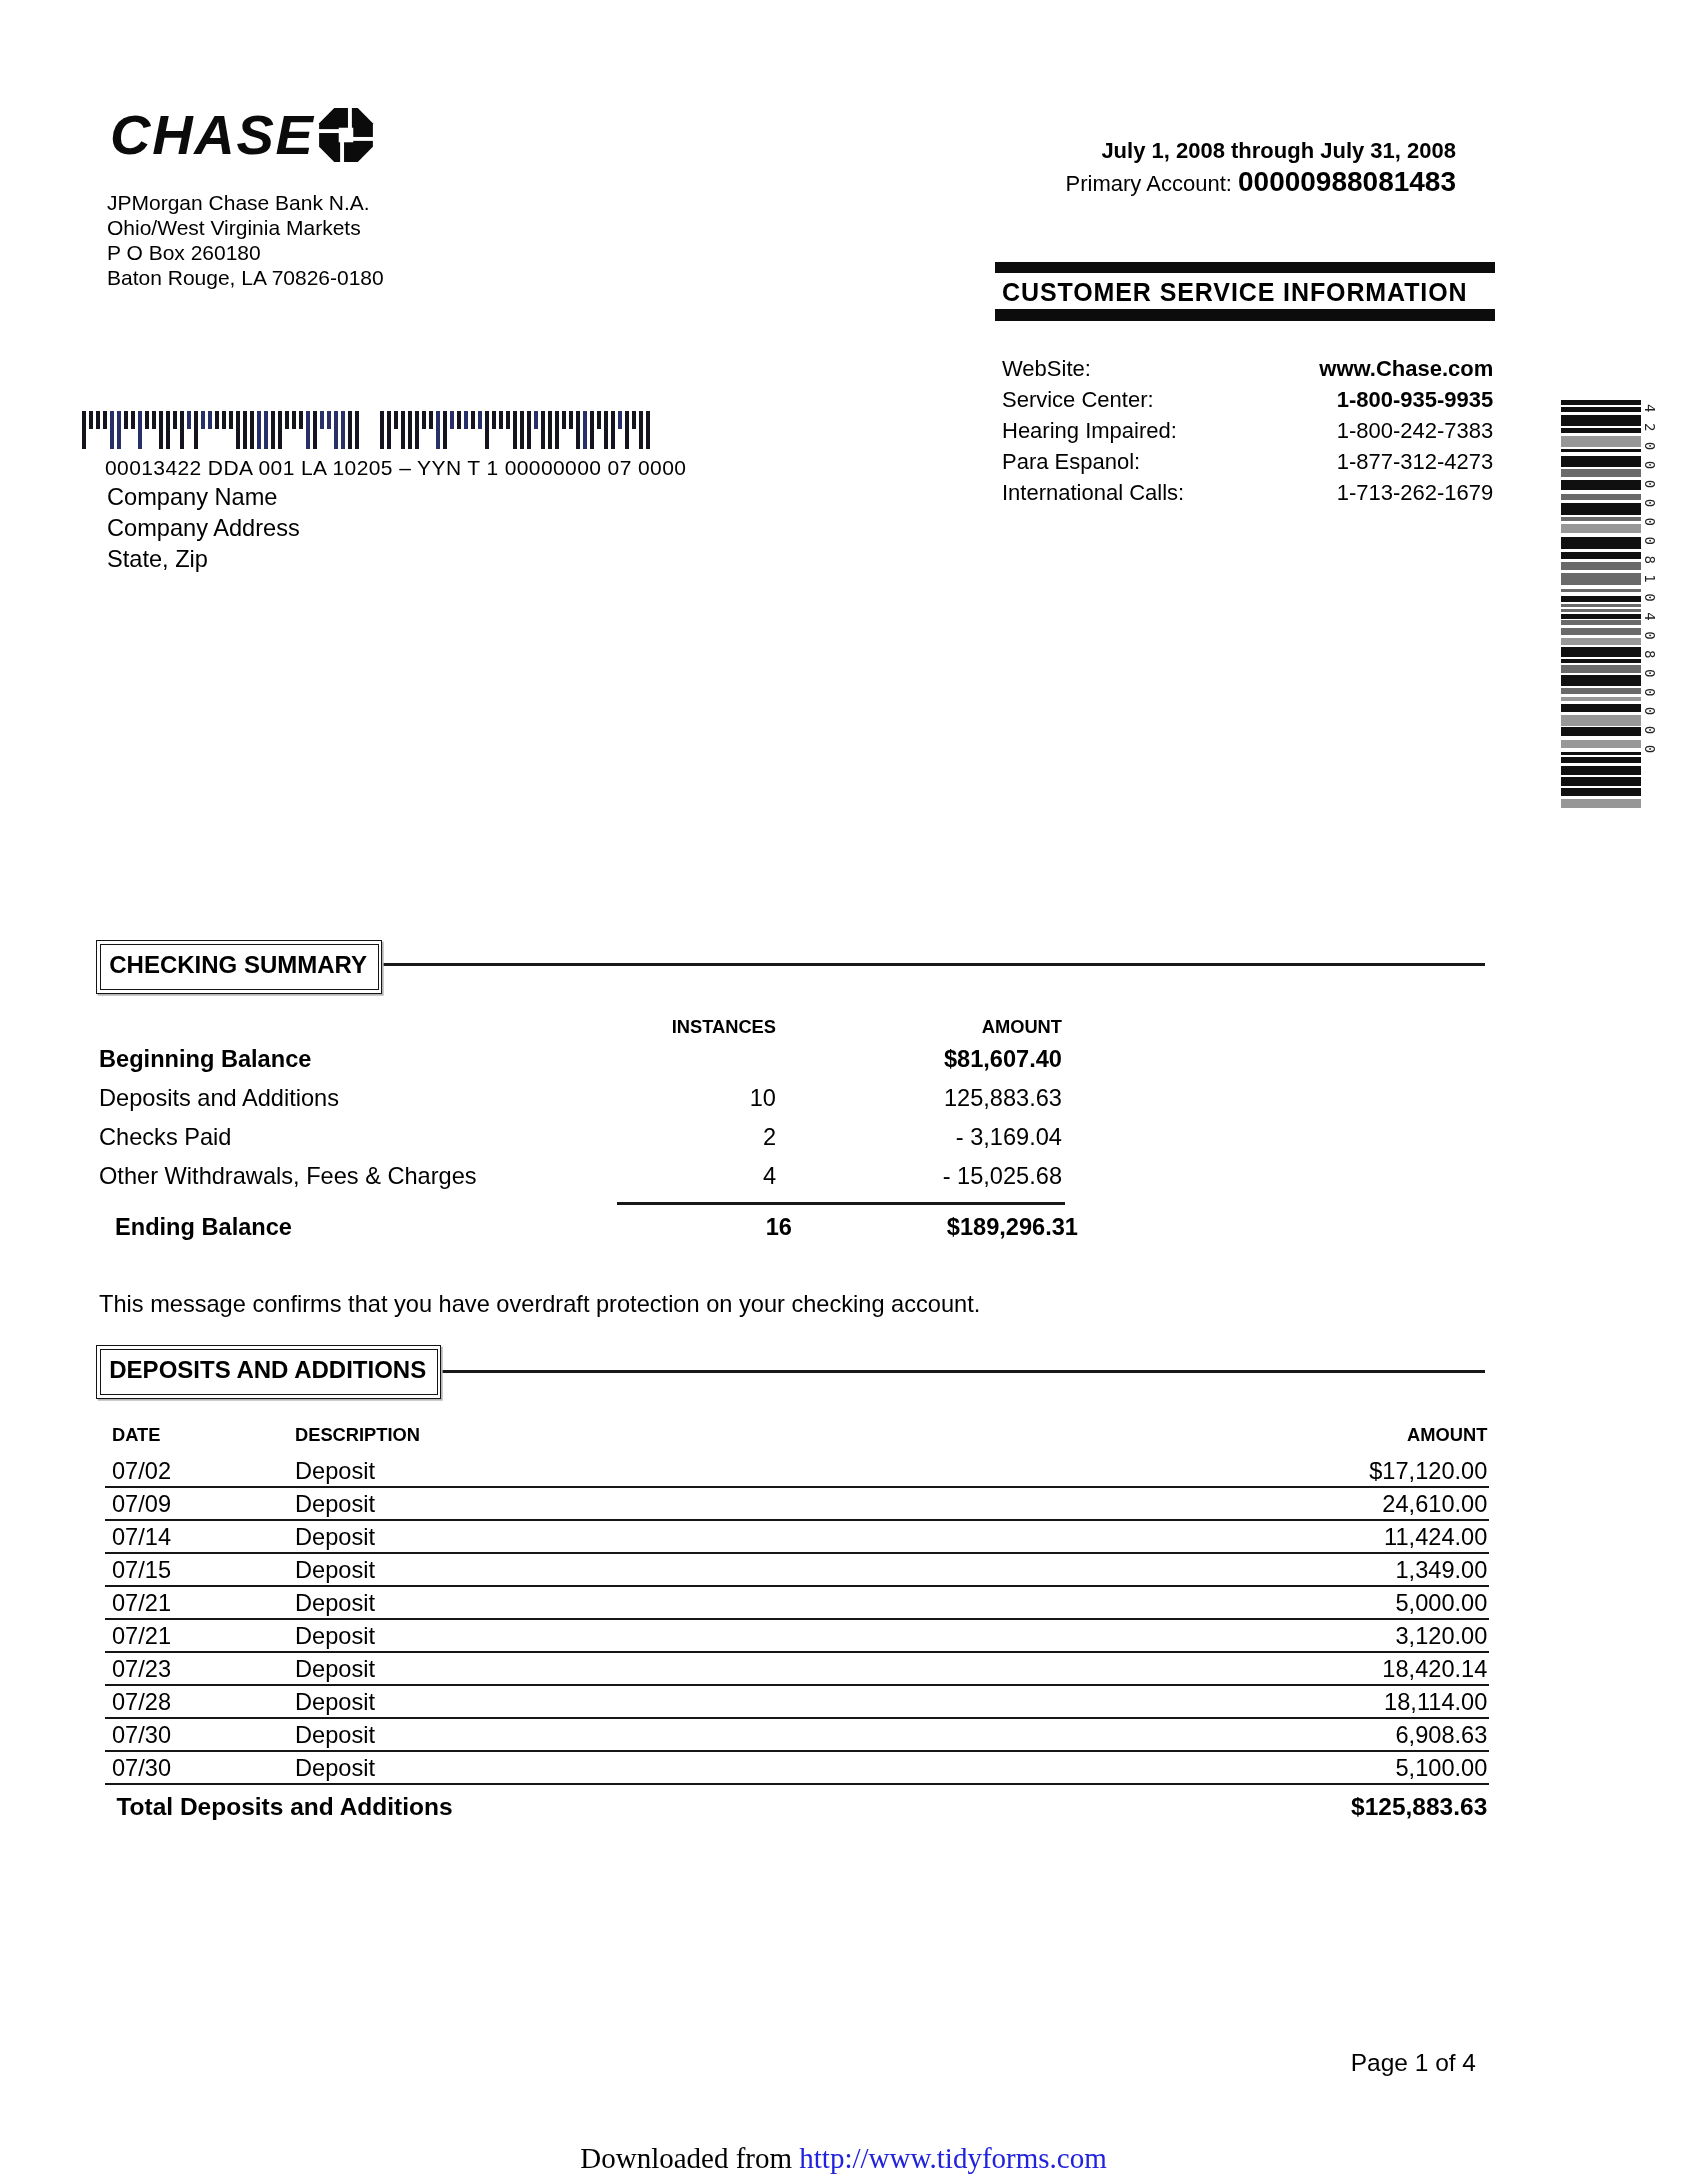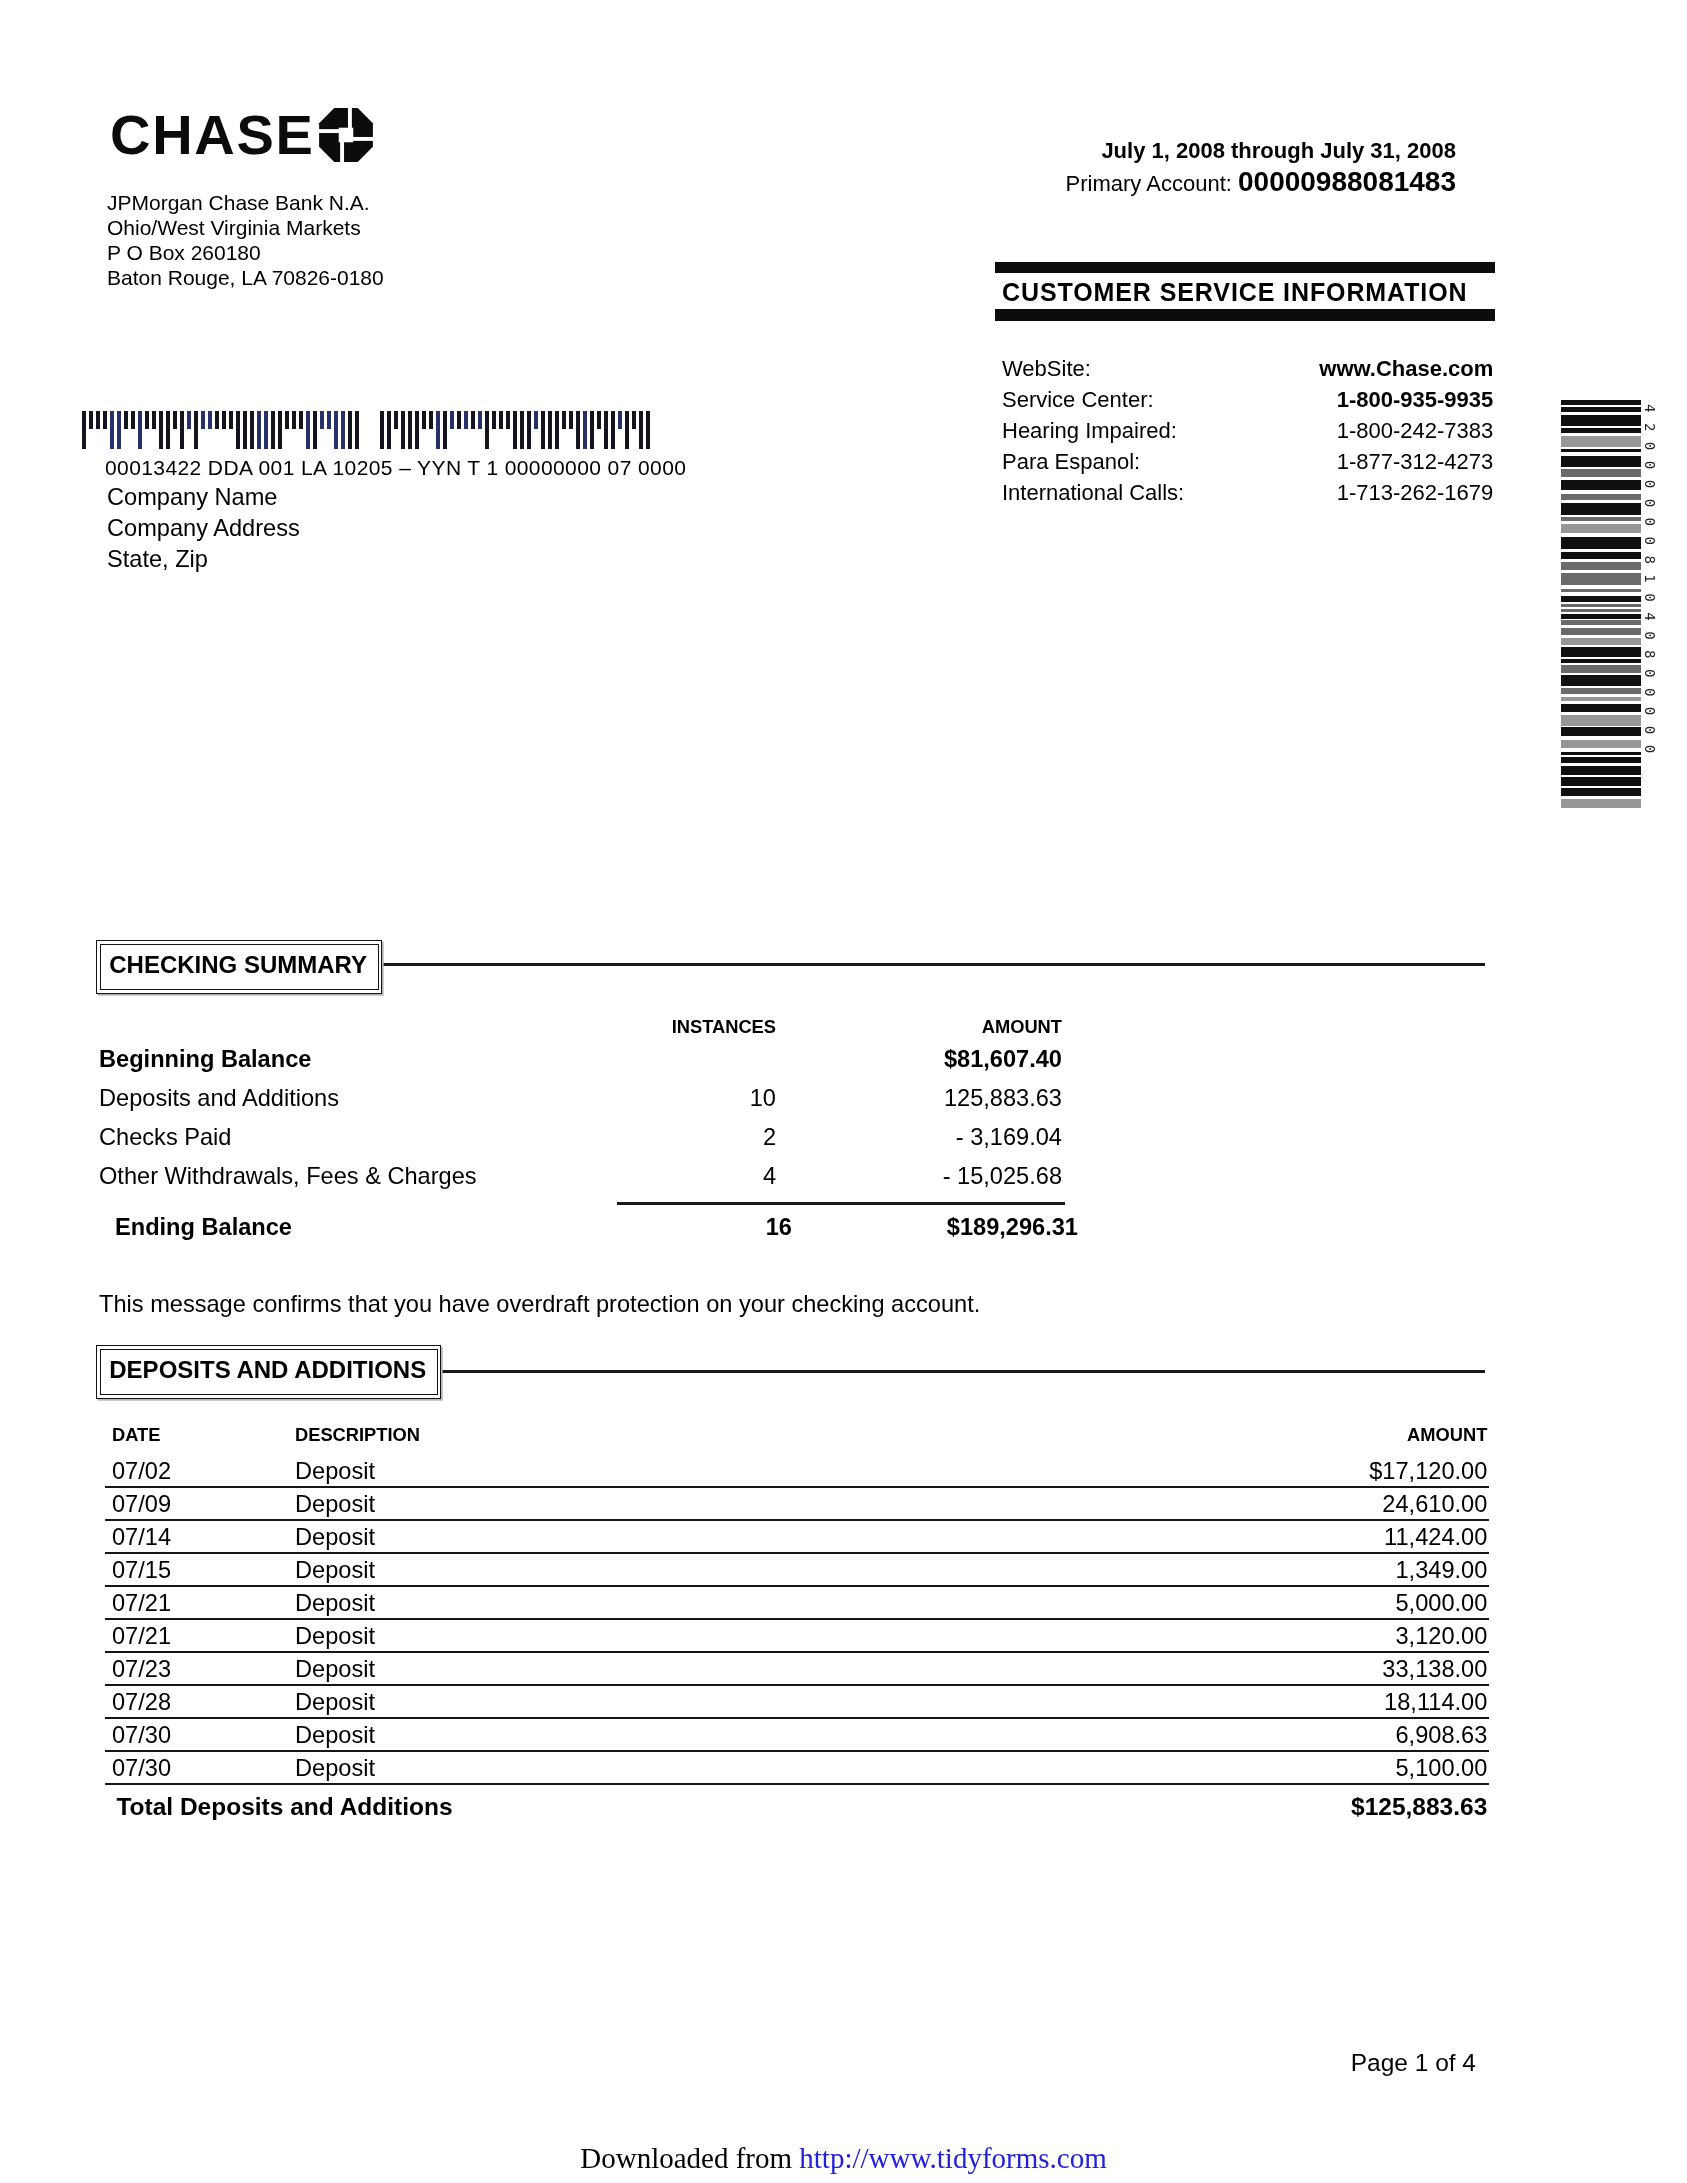--- a/index.html
+++ b/index.html
@@ -1,21 +1,21 @@
 <!DOCTYPE html>
 <html style="--link-blue: #2222dd;font-size:14px"><head>
 <meta charset="utf-8">
 <style>
   html,body{margin:0;padding:0;}
   body{width:1687px;height:2184px;background:#ffffff;position:relative;overflow:hidden;
        font-family:"Liberation Sans",sans-serif;color:#000;}
   .abs{position:absolute;}
 
   
-  .logo-wrap{left:110px;top:107px;display:flex;align-items:center;gap:3px;}
+  .logo-wrap{left:110px;top:107px;display:flex;align-items:center;gap:3px;font-style:italic;}
   .logo-text{font-size:56px;font-weight:bold;letter-spacing:1.7px;line-height:56px;color:#0b0b0b;}
   .logo-icon{width:56px;height:56px;display:block;}
   .addr-block{left:107px;top:190px;font-size:21px;line-height:25px;}
   .period-block{right:231px;top:135px;text-align:right;font-size:22px;line-height:31px;}
   .period-line{font-weight:bold;}
   .acct-number{font-weight:bold;font-size:28px;}
 
   
   .cs-box{left:995px;top:262px;width:500px;}
   .cs-bar{height:11.4px;background:#0c0c0c;}
@@ -267,21 +267,21 @@
         <div class="dep-amt">5,000.00</div>
       </div>
       <div class="dep-row">
         <div class="dep-date">07/21</div>
         <div class="dep-desc">Deposit</div>
         <div class="dep-amt">3,120.00</div>
       </div>
       <div class="dep-row">
         <div class="dep-date">07/23</div>
         <div class="dep-desc">Deposit</div>
-        <div class="dep-amt">33,138.00</div>
+        <div class="dep-amt">18,420.14</div>
       </div>
       <div class="dep-row">
         <div class="dep-date">07/28</div>
         <div class="dep-desc">Deposit</div>
         <div class="dep-amt">18,114.00</div>
       </div>
       <div class="dep-row">
         <div class="dep-date">07/30</div>
         <div class="dep-desc">Deposit</div>
         <div class="dep-amt">6,908.63</div>

